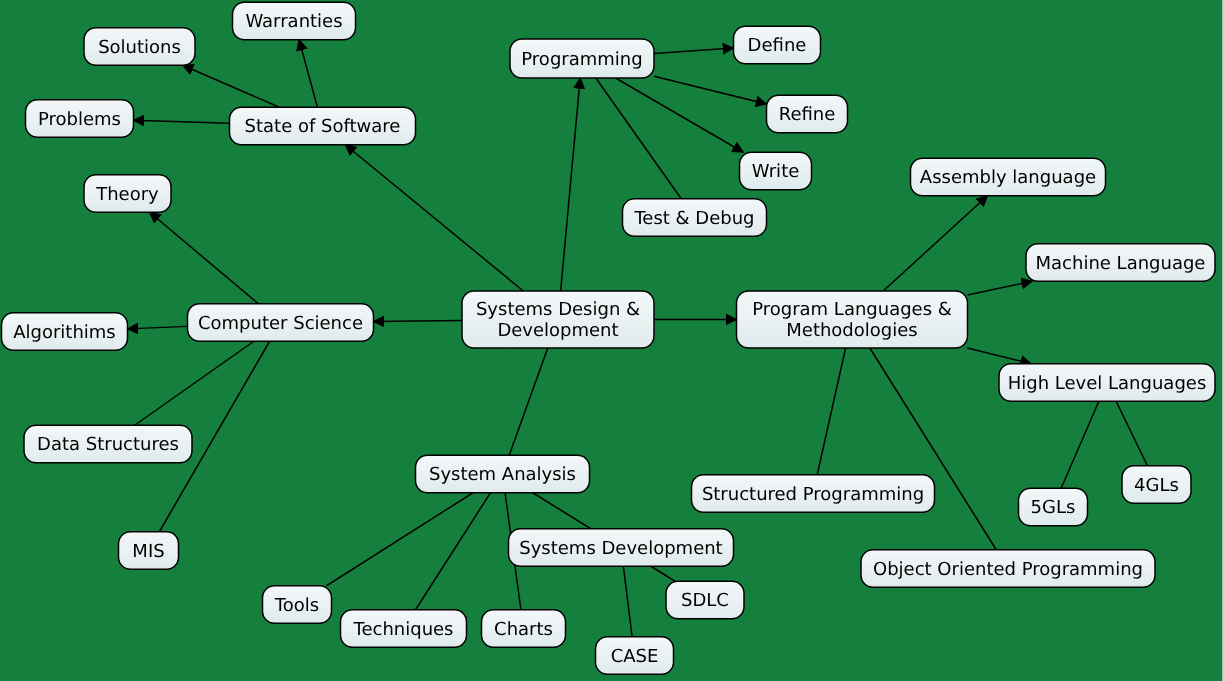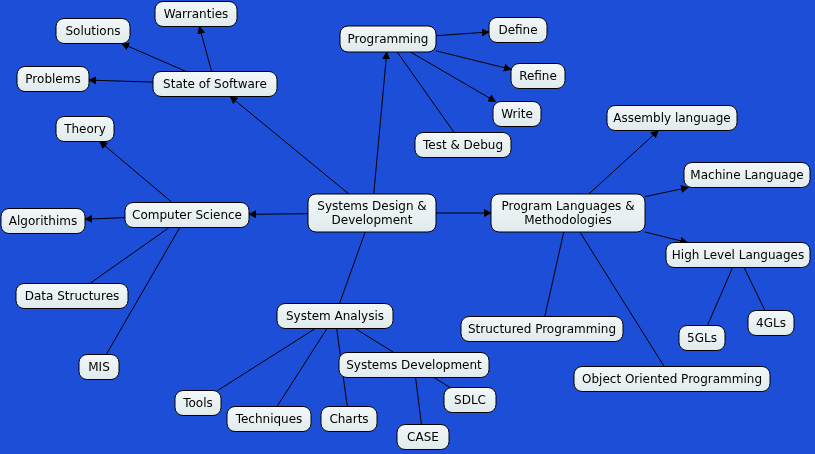--- a/index.html
+++ b/index.html
@@ -22,21 +22,21 @@
     font-size: 12px;
     text-anchor: middle;
   }
   .edge-line {
     stroke-width: 1;
   }
 </style>
 </head>
 <body>
 
-<div id="stage" style="background: #1d4ed8;">
+<div id="stage" style="background: #15803d;">
   <svg id="mindmap" width="815" height="454" viewBox="0 0 815 454" xmlns="http://www.w3.org/2000/svg">
     <defs>
       <linearGradient id="nodeGrad" x1="0" y1="0" x2="0" y2="1">
         <stop id="gradTop" offset="0%" stop-color="#f3f8f9"></stop>
         <stop id="gradBottom" offset="100%" stop-color="#e0eaec"></stop>
       </linearGradient>
       <marker id="arrowHead" viewBox="0 0 10 10" refX="9" refY="5" markerWidth="8" markerHeight="8" orient="auto">
         <path id="arrowHeadPath" d="M0,0 L10,5 L0,10 z" fill="#000000"></path>
       </marker>
     </defs>

